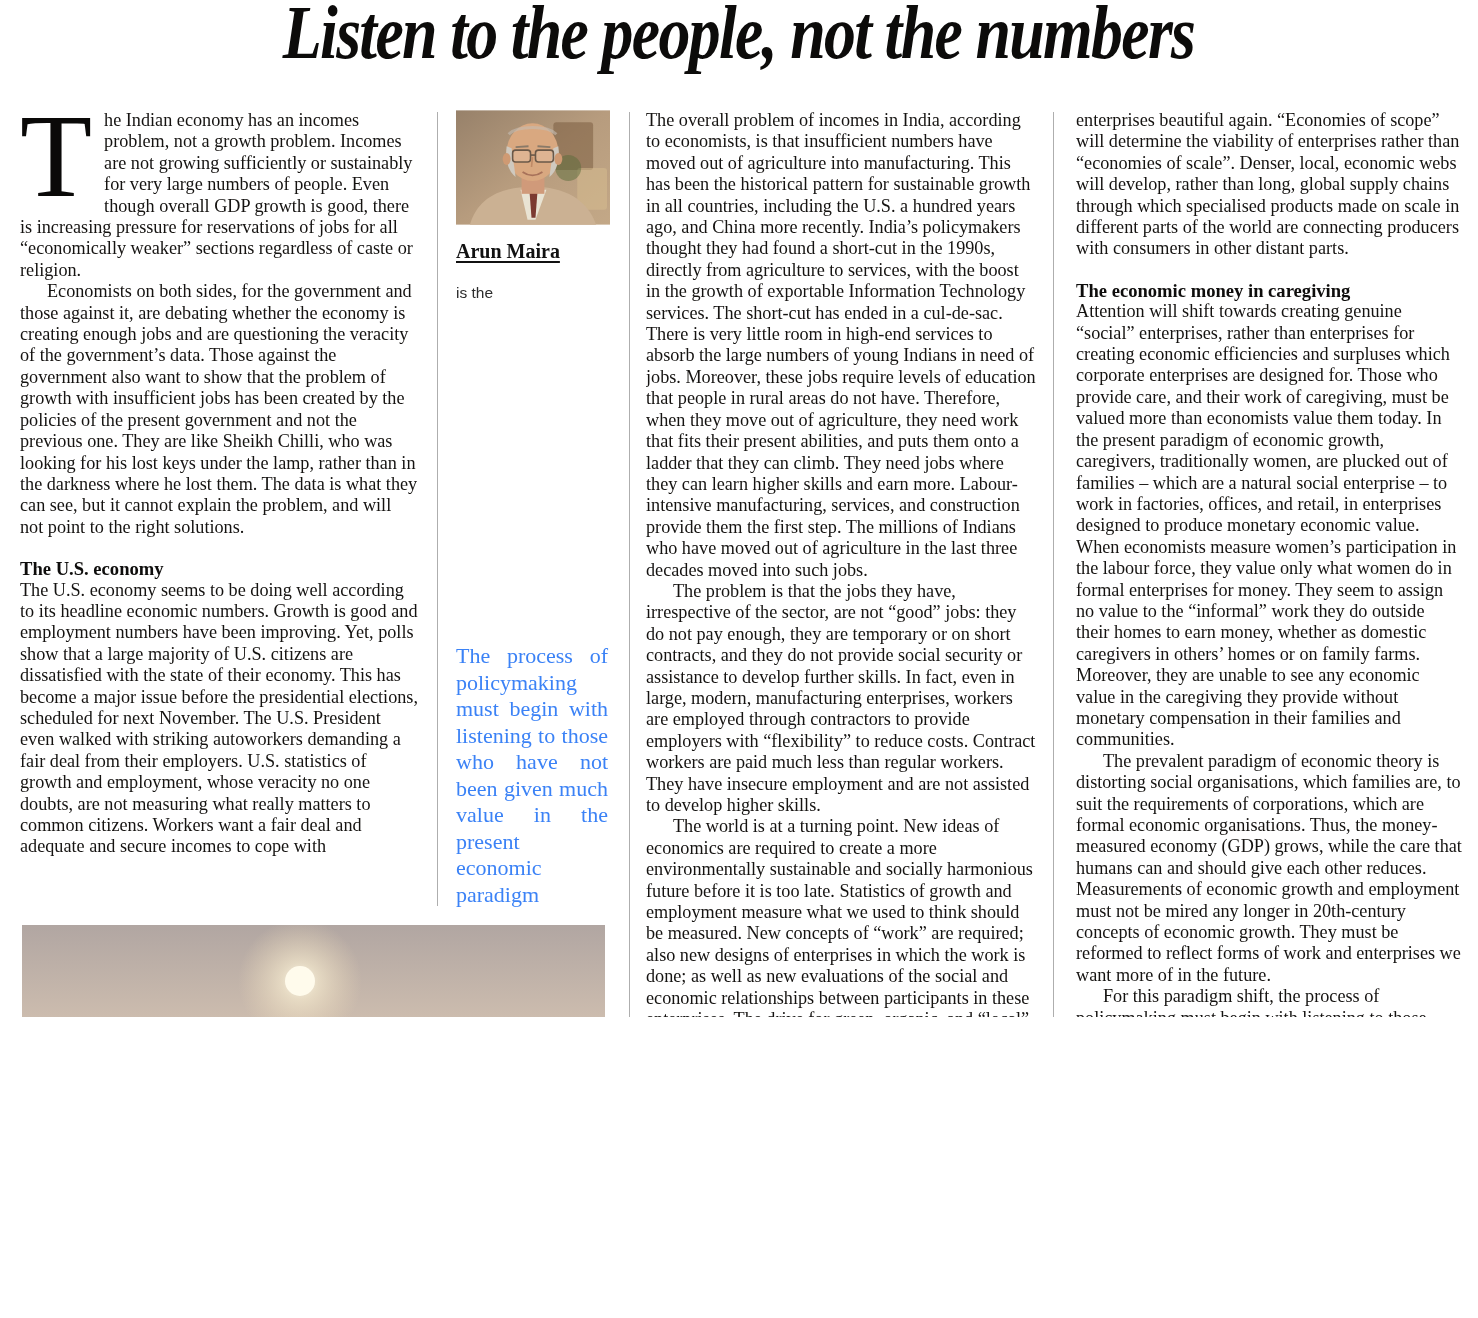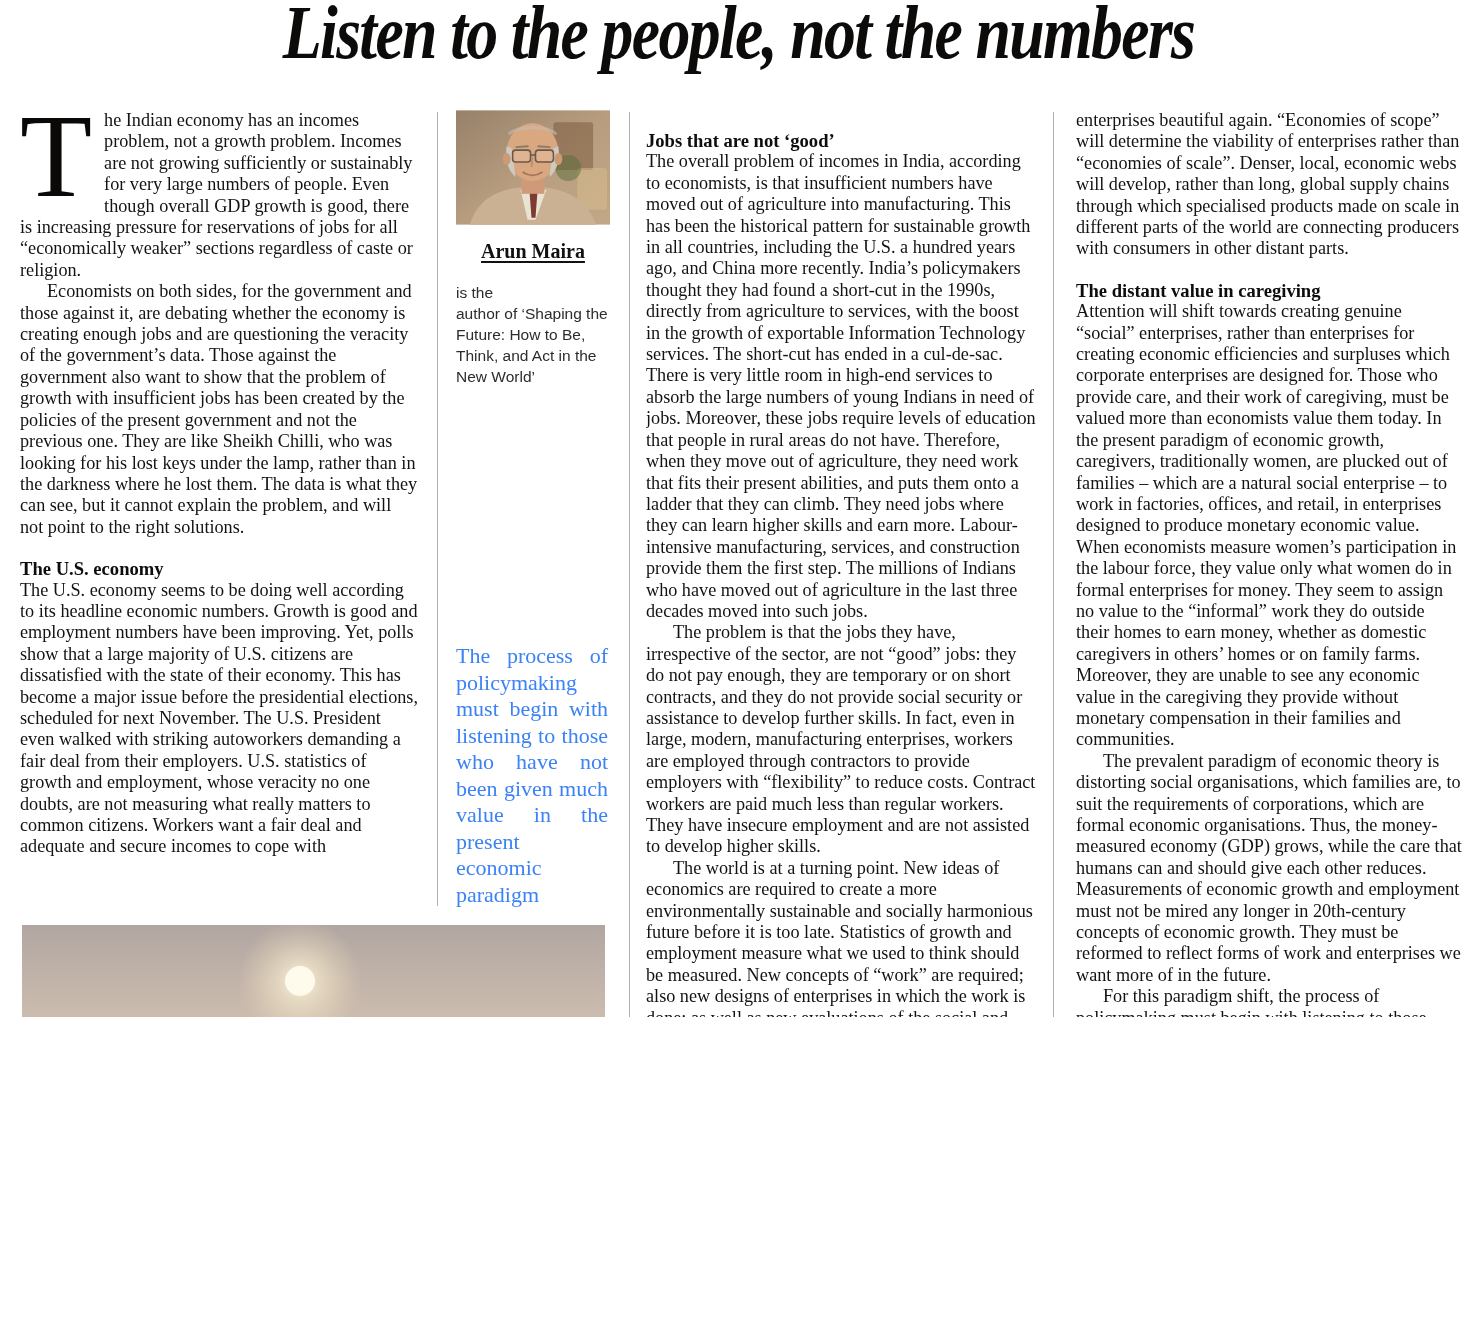--- a/index.html
+++ b/index.html
@@ -22,21 +22,21 @@
   .col2{left:456px;width:154px;height:1200px;}
   .col3{left:646px;width:390px;height:1202px;overflow:hidden;}
   .col4{left:1076px;width:386px;height:1202px;overflow:hidden;}
   .para{margin:0;}
   .para.indent{text-indent:27px;}
   .subhead{margin:20px 0 0 0;font-size:18.6px;line-height:21.4px;font-weight:700;color:#0e0d0c;}
   .dropcap{float:left;font-size:118px;line-height:86px;margin:4px 12px 0 0;color:#0a0908;}
   
   .author-photo{width:154px;height:115px;overflow:hidden;}
   .author-name{margin-top:16px;font-size:20px;font-weight:700;color:#111;
-               text-decoration:underline;text-decoration-thickness:2px;text-underline-offset:3px;text-align:center;}
+               text-decoration:underline;text-decoration-thickness:2px;text-underline-offset:3px;}
   .author-bio{margin-top:20px;font-family:"Liberation Sans",sans-serif;font-size:15.5px;
               line-height:21px;color:#2c2c2c;}
   .bio-line{display:block;}
   .pull-quote{position:absolute;top:533px;left:0;width:152px;margin:0;
               font-size:22px;line-height:26.5px;color:#3b82f6;text-align:justify;}
   
   .field-photo{position:absolute;left:22px;top:925px;width:583px;height:393px;margin:0;}
   .photo-credit{position:absolute;left:-9px;top:1276px;transform:rotate(-90deg);
                 transform-origin:center;font-family:"Liberation Sans",sans-serif;
                 font-size:11.5px;color:#222;letter-spacing:.5px;}
@@ -90,35 +90,33 @@
         <rect x="57" y="40" width="18" height="12" rx="3" fill="#ffffff" fill-opacity=".14" stroke="#6a5848" stroke-width="1.6"></rect>
         <rect x="80" y="40" width="18" height="12" rx="3" fill="#ffffff" fill-opacity=".14" stroke="#6a5848" stroke-width="1.6"></rect>
         <line x1="75" y1="45" x2="80" y2="45" stroke="#6a5848" stroke-width="1.6"></line>
         <line x1="77" y1="47" x2="76" y2="57" stroke="#c08a66" stroke-width="1.6"></line>
         <path d="M67,62 Q77,69 87,62" stroke="#a8725a" stroke-width="1.8" fill="none"></path>
       </svg>
     </div>
     <div class="author-name">Arun Maira</div>
     <div class="author-bio">
       <span class="bio-line">is the</span>
-      <span>author of ‘Shaping the Future: How to Be, Think, and Act in the New World’</span>
     </div>
     <blockquote class="pull-quote">The process of policymaking must begin with listening to those who have not been given much value in the present economic paradigm</blockquote>
   </aside>
 
   <section class="col col3">
-    <h3 class="subhead">Jobs that are not ‘good’</h3>
     <p class="para">The overall problem of incomes in India, according to economists, is that insufficient numbers have moved out of agriculture into manufacturing. This has been the historical pattern for sustainable growth in all countries, including the U.S. a hundred years ago, and China more recently. India’s policymakers thought they had found a short-cut in the 1990s, directly from agriculture to services, with the boost in the growth of exportable Information Technology services. The short-cut has ended in a cul-de-sac. There is very little room in high-end services to absorb the large numbers of young Indians in need of jobs. Moreover, these jobs require levels of education that people in rural areas do not have. Therefore, when they move out of agriculture, they need work that fits their present abilities, and puts them onto a ladder that they can climb. They need jobs where they can learn higher skills and earn more. Labour-intensive manufacturing, services, and construction provide them the first step. The millions of Indians who have moved out of agriculture in the last three decades moved into such jobs.</p>
     <p class="para indent">The problem is that the jobs they have, irrespective of the sector, are not “good” jobs: they do not pay enough, they are temporary or on short contracts, and they do not provide social security or assistance to develop further skills. In fact, even in large, modern, manufacturing enterprises, workers are employed through contractors to provide employers with “flexibility” to reduce costs. Contract workers are paid much less than regular workers. They have insecure employment and are not assisted to develop higher skills.</p>
     <p class="para indent">The world is at a turning point. New ideas of economics are required to create a more environmentally sustainable and socially harmonious future before it is too late. Statistics of growth and employment measure what we used to think should be measured. New concepts of “work” are required; also new designs of enterprises in which the work is done; as well as new evaluations of the social and economic relationships between participants in these enterprises. The drive for green, organic, and “local” to reduce carbon emissions and improve care of the environment will make small</p>
   </section>
 
   <section class="col col4">
     <p class="para">enterprises beautiful again. “Economies of scope” will determine the viability of enterprises rather than “economies of scale”. Denser, local, economic webs will develop, rather than long, global supply chains through which specialised products made on scale in different parts of the world are connecting producers with consumers in other distant parts.</p>
-    <h3 class="subhead">The distant value in caregiving</h3>
+    <h3 class="subhead">The economic money in caregiving</h3>
     <p class="para">Attention will shift towards creating genuine “social” enterprises, rather than enterprises for creating economic efficiencies and surpluses which corporate enterprises are designed for. Those who provide care, and their work of caregiving, must be valued more than economists value them today. In the present paradigm of economic growth, caregivers, traditionally women, are plucked out of families – which are a natural social enterprise – to work in factories, offices, and retail, in enterprises designed to produce monetary economic value. When economists measure women’s participation in the labour force, they value only what women do in formal enterprises for money. They seem to assign no value to the “informal” work they do outside their homes to earn money, whether as domestic caregivers in others’ homes or on family farms. Moreover, they are unable to see any economic value in the caregiving they provide without monetary compensation in their families and communities.</p>
     <p class="para indent">The prevalent paradigm of economic theory is distorting social organisations, which families are, to suit the requirements of corporations, which are formal economic organisations. Thus, the money-measured economy (GDP) grows, while the care that humans can and should give each other reduces. Measurements of economic growth and employment must not be mired any longer in 20th-century concepts of economic growth. They must be reformed to reflect forms of work and enterprises we want more of in the future.</p>
     <p class="para indent">For this paradigm shift, the process of policymaking must begin with listening to those who have not been given much value in the present economic paradigm: to workers, small-holding farmers, small entrepreneurs, and women. Presently, their views are over-ruled by those who have power in the present paradigm: experts in economics, large financial institutions, and large business corporations. The lesson for policymakers is this. Don’t count on historical statistics to guide good policy for the future: listen to the people and what matters to them.</p>
   </section>
 
   <figure class="field-photo">
     <svg viewBox="0 0 583 393" width="583" height="393">
       <defs>
         <linearGradient id="sky" x1="0" y1="0" x2="0" y2="1">
           <stop offset="0" stop-color="#b1a6a2"></stop>

